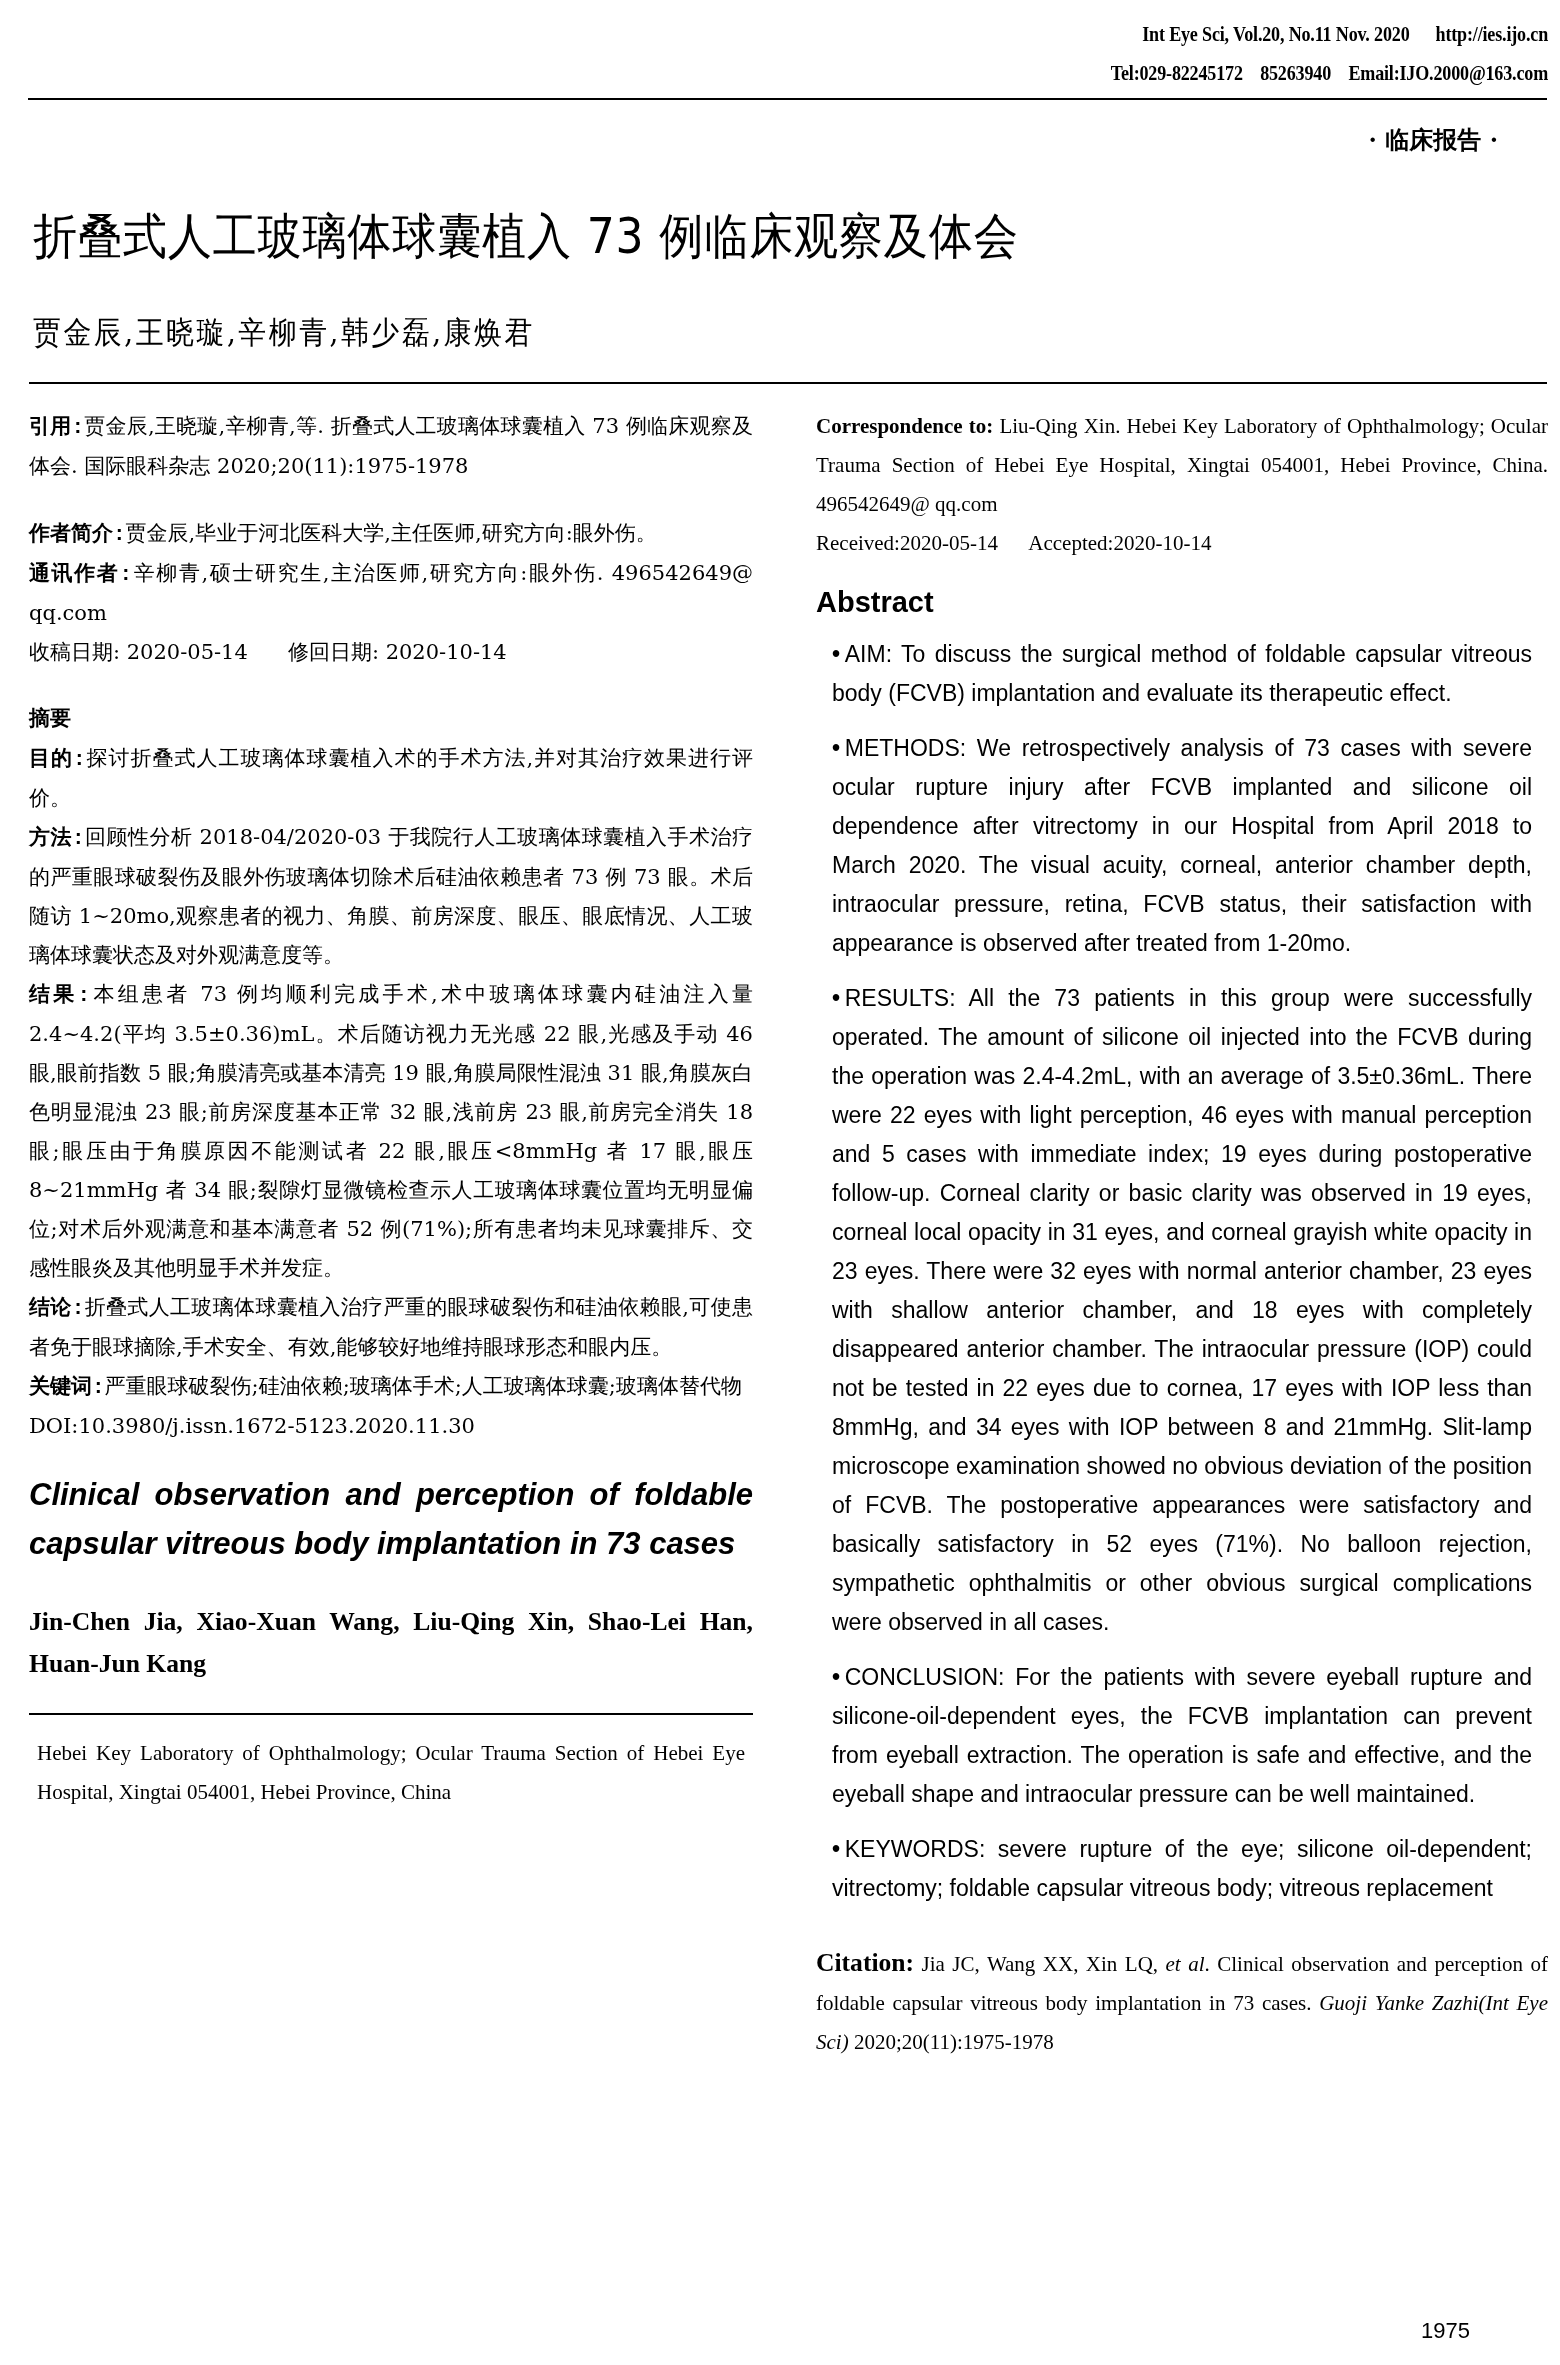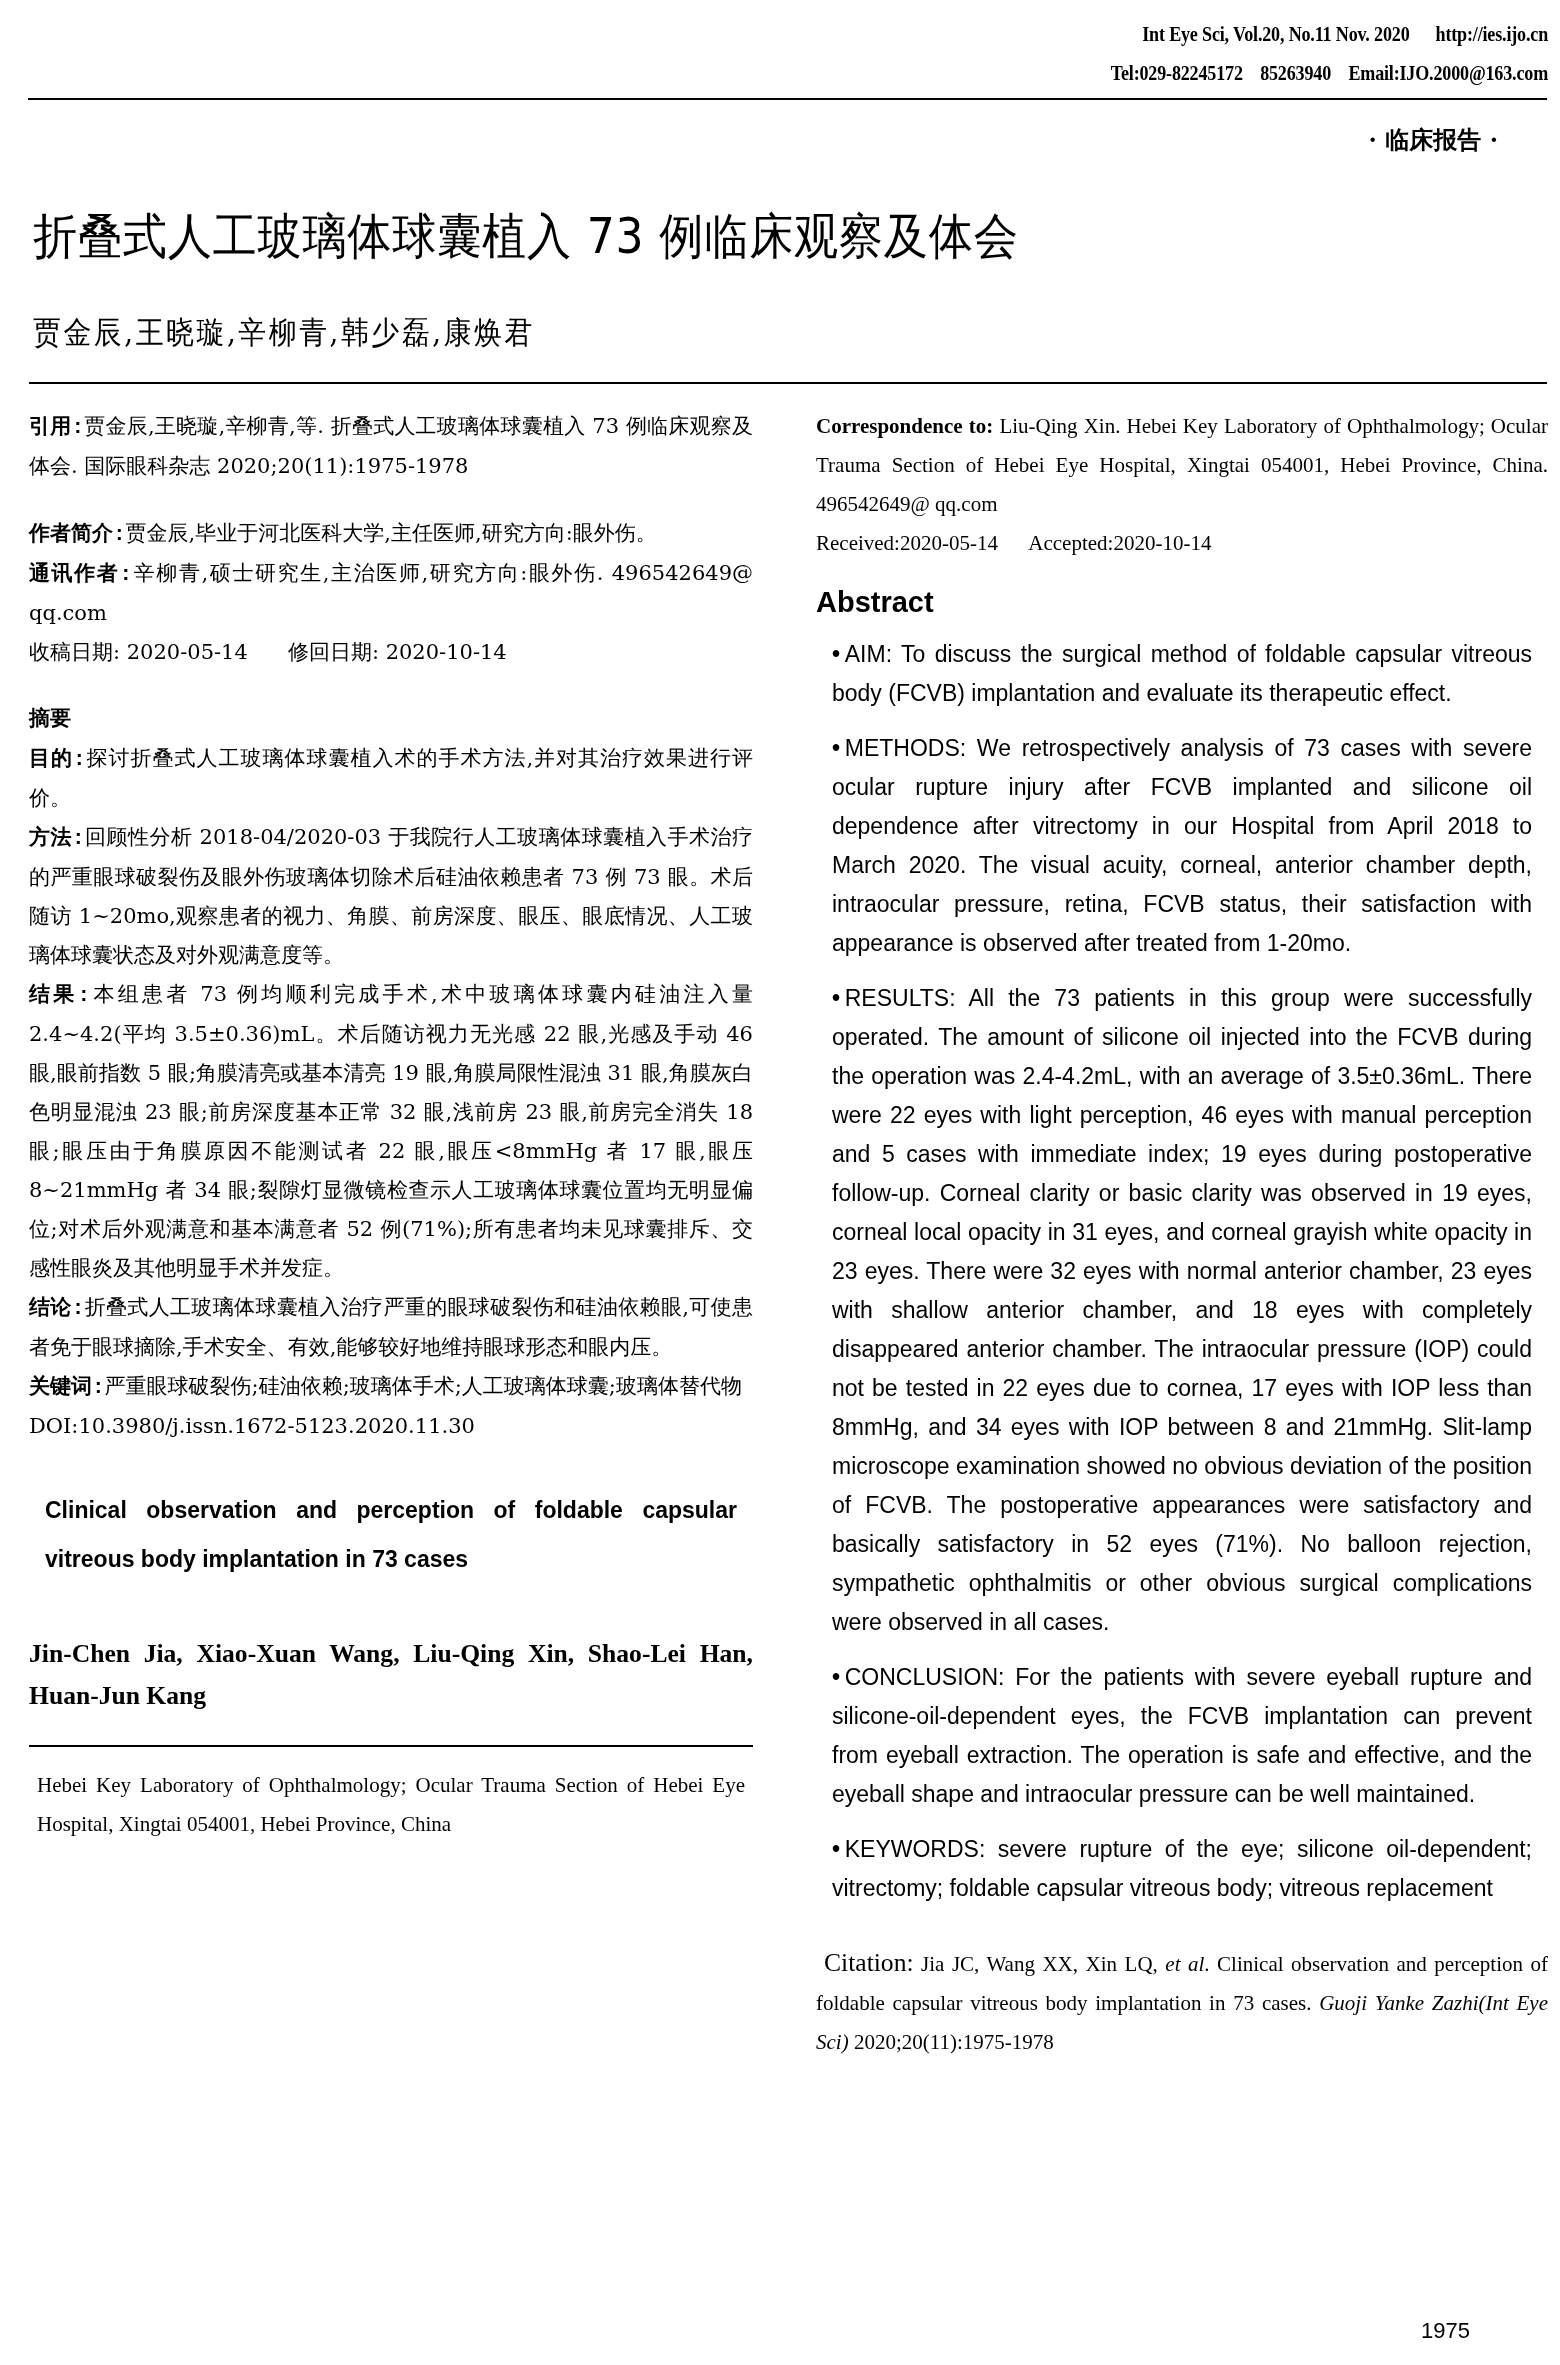--- a/index.html
+++ b/index.html
@@ -16,34 +16,34 @@
   .rule-mid { position: absolute; left: 29px; top: 382px; width: 1518px; height: 1.9px; background: #000; }
 
   
   .col-left { position: absolute; left: 29px; top: 407px; width: 724px; }
   .col-right { position: absolute; left: 816px; top: 407px; width: 732px; }
 
   .cn-p { font-family: "DejaVu Serif", serif; font-size: 21px; line-height: 39px; margin: 0; text-align: justify; }
   .cn-label { font-family: Liberation Mono, monospace; font-weight: bold; }
   .gap { height: 28px; }
 
-  .en-title { font-family: "Liberation Sans", sans-serif; font-weight: bold; font-size: 23px; line-height: 49px; text-align: justify; text-align-last: left; margin: 16px; }
+  .en-title { font-family: "Liberation Sans", sans-serif; font-weight: bold; font-size: 31px; line-height: 49px; text-align: justify; text-align-last: left; margin: 0; font-style: italic; }
   .en-authors { font-family: "Liberation Serif", serif; font-weight: bold; font-size: 25.6px; line-height: 42px; margin: 0; text-align: justify; }
   .rule-left { height: 2.4px; background: #000; width: 724px; margin: 28px 0 19px 0; }
   .en-affil { font-family: "Liberation Serif", serif; font-size: 21px; line-height: 39px; margin: 8px; text-align: justify; }
 
   .corr { font-family: "Liberation Serif", serif; font-size: 21px; line-height: 39px; margin: 0; text-align: justify; }
   .corr b { font-weight: bold; margin-top: 40px; }
 
   .abs-head { font-family: "Liberation Sans", sans-serif; font-weight: bold; font-size: 29px; margin: 23px 0 2.8px 0; }
   .abs-p { font-family: "Liberation Sans", sans-serif; font-size: 23px; line-height: 39px; margin: 16px; text-align: justify; }
   .bullet { font-weight: bold; margin-right: 4.7px; }
 
   .cite { font-family: "Liberation Serif", serif; font-size: 21px; line-height: 39px; margin: 0; text-align: justify; }
-  .cite .lbl { font-weight: normal; font-size: 25.6px; margin-left: 8px; }
+  .cite .lbl { font-weight: bold; font-size: 25.6px; }
   .page-num { position: absolute; right: 90px; top: 2318px; font-family: "Liberation Sans", sans-serif; font-size: 22px; }
 </style>
 </head>
 <body>
 
 <div class="hdr-line" style="top:22px;">Int Eye Sci, Vol.20, No.11 Nov. 2020      http://ies.ijo.cn</div>
 <div class="hdr-line" style="top:61px;">Tel:029-82245172    85263940    Email:IJO.2000@163.com</div>
 <div class="rule-top"></div>
 
 <div class="section-tag">· 临床报告 ·</div>

